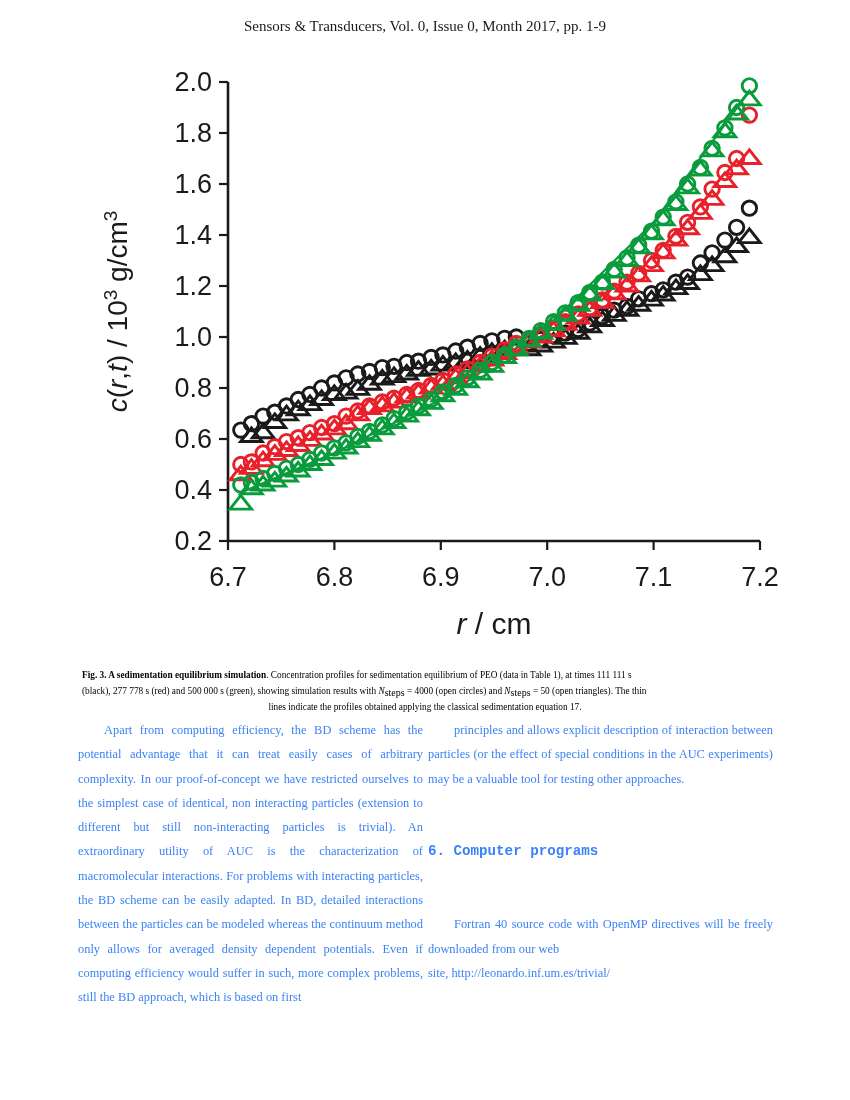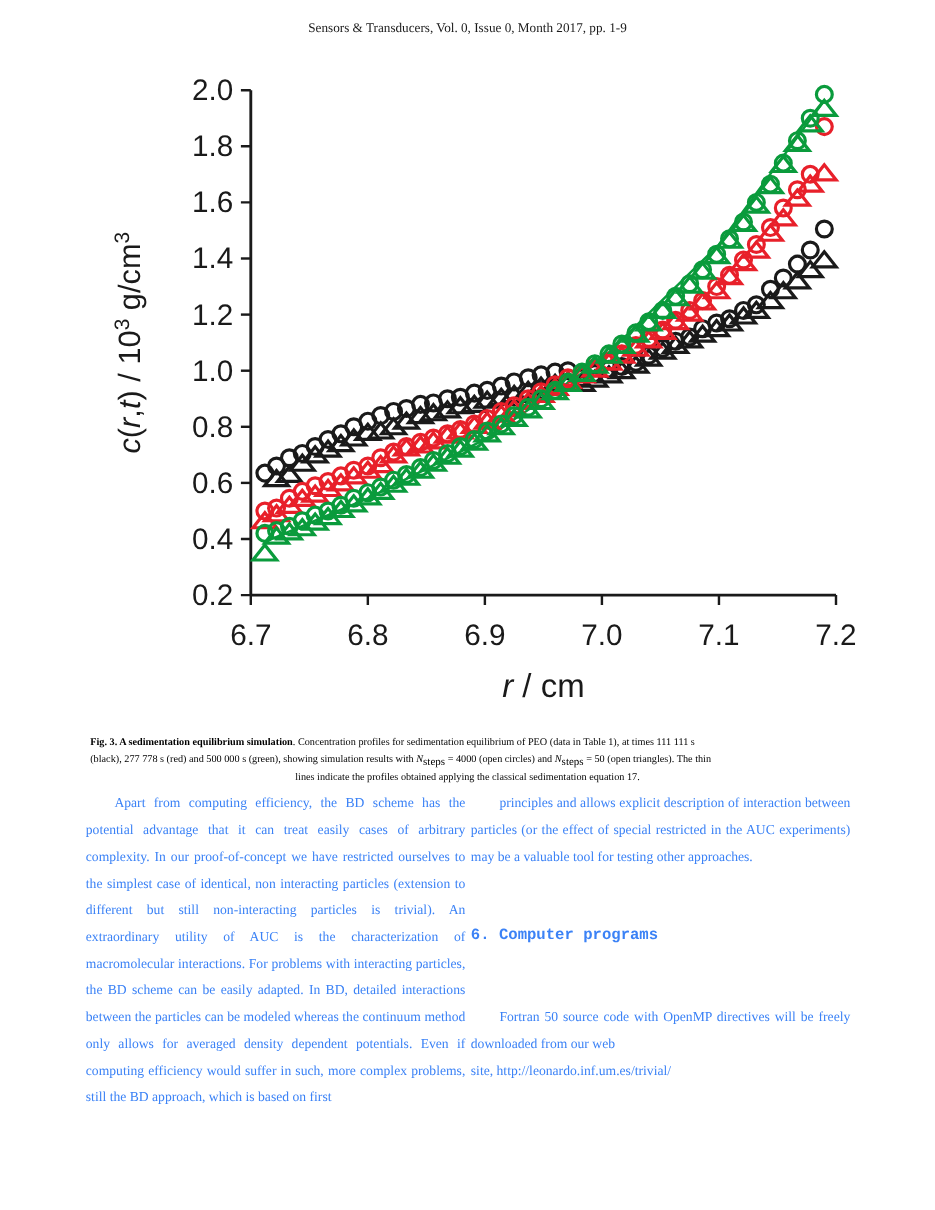--- a/index.html
+++ b/index.html
@@ -6,21 +6,21 @@
   body{
     width:850px;height:1100px;background:#ffffff;
     font-family:"Liberation Serif", serif;color:#000;
     position:relative;overflow:hidden;
   }
   .page{position:absolute;inset:0;}
 
   
   .runhead{
     position:absolute;left:0;top:18px;width:850px;text-align:center;
-    font-family:"Liberation Serif", serif;font-size:12px;color:#1a1a1a;
+    font-family:"Liberation Serif", serif;font-size:15px;color:#1a1a1a;
   }
 
   
   .figure{position:absolute;left:0;top:55px;width:850px;height:590px;}
   .plot-wrap{position:absolute;left:0;top:0;width:850px;height:590px;}
   svg.chart{display:block;}
 
   
   .caption{
     position:absolute;left:82px;top:668px;width:686px;
@@ -382,21 +382,21 @@
       <span>(black), 277 778 s (red) and 500 000 s (green), showing simulation results with </span><i>N</i><span class="sub">steps</span><span> = 4000 (open circles) and </span><i>N</i><span class="sub">steps</span><span> = 50 (open triangles). The thin</span>
     </span>
     <span class="ln l3">lines indicate the profiles obtained applying the classical sedimentation equation 17.</span>
   </div>
 
   <div class="col left">
     <p class="indent">Apart from computing efficiency, the BD scheme has the potential advantage that it can treat easily cases of arbitrary complexity. In our proof-of-concept we have restricted ourselves to the simplest case of identical, non interacting particles (extension to different but still non-interacting particles is trivial). An extraordinary utility of AUC is the characterization of macromolecular interactions. For problems with interacting particles, the BD scheme can be easily adapted. In BD, detailed interactions between the particles can be modeled whereas the continuum method only allows for averaged density dependent potentials. Even if computing efficiency would suffer in such, more complex problems, still the BD approach, which is based on first</p>
   </div>
 
   <div class="col right">
-    <p class="indent">principles and allows explicit description of interaction between particles (or the effect of special restricted in the AUC experiments) may be a valuable tool for testing other approaches.</p>
+    <p class="indent">principles and allows explicit description of interaction between particles (or the effect of special conditions in the AUC experiments) may be a valuable tool for testing other approaches.</p>
     <div class="gap-lg"></div>
     <p class="sec-head">6.  Computer programs</p>
     <div class="gap-lg"></div>
-    <p class="indent">Fortran 50 source code with OpenMP directives will be freely downloaded from our web</p>
+    <p class="indent">Fortran 40 source code with OpenMP directives will be freely downloaded from our web</p>
     <p class="last-line">site, http://leonardo.inf.um.es/trivial/</p>
   </div>
 
 </div>
 
 </body></html>

